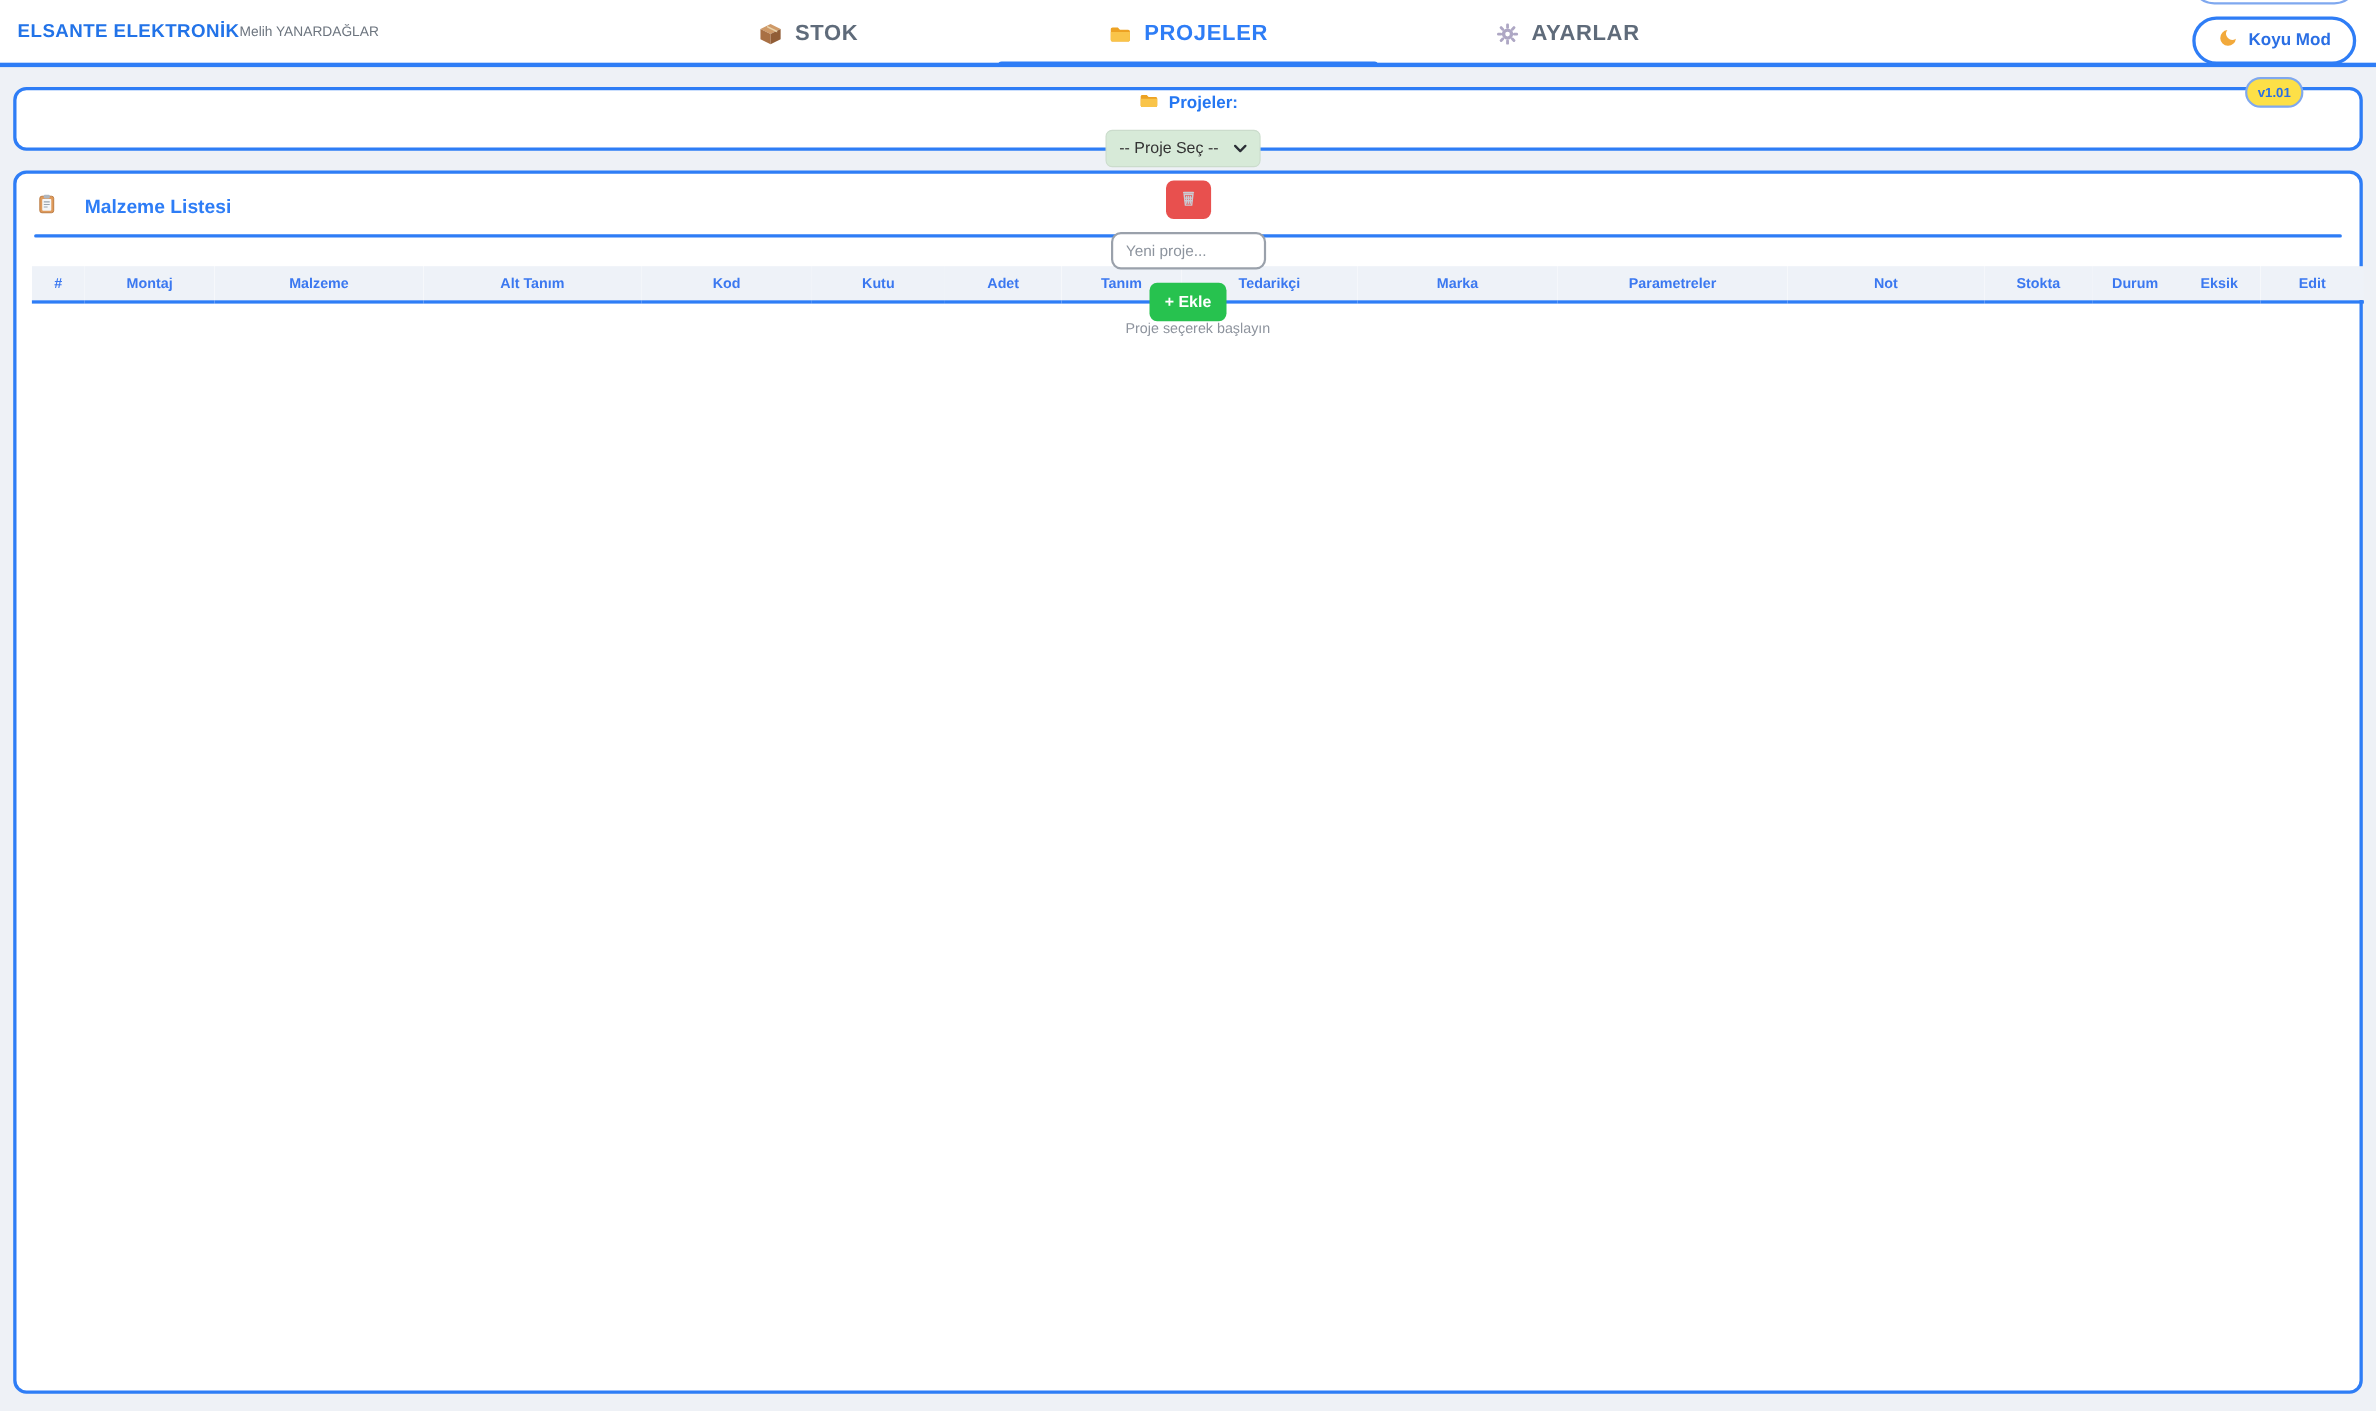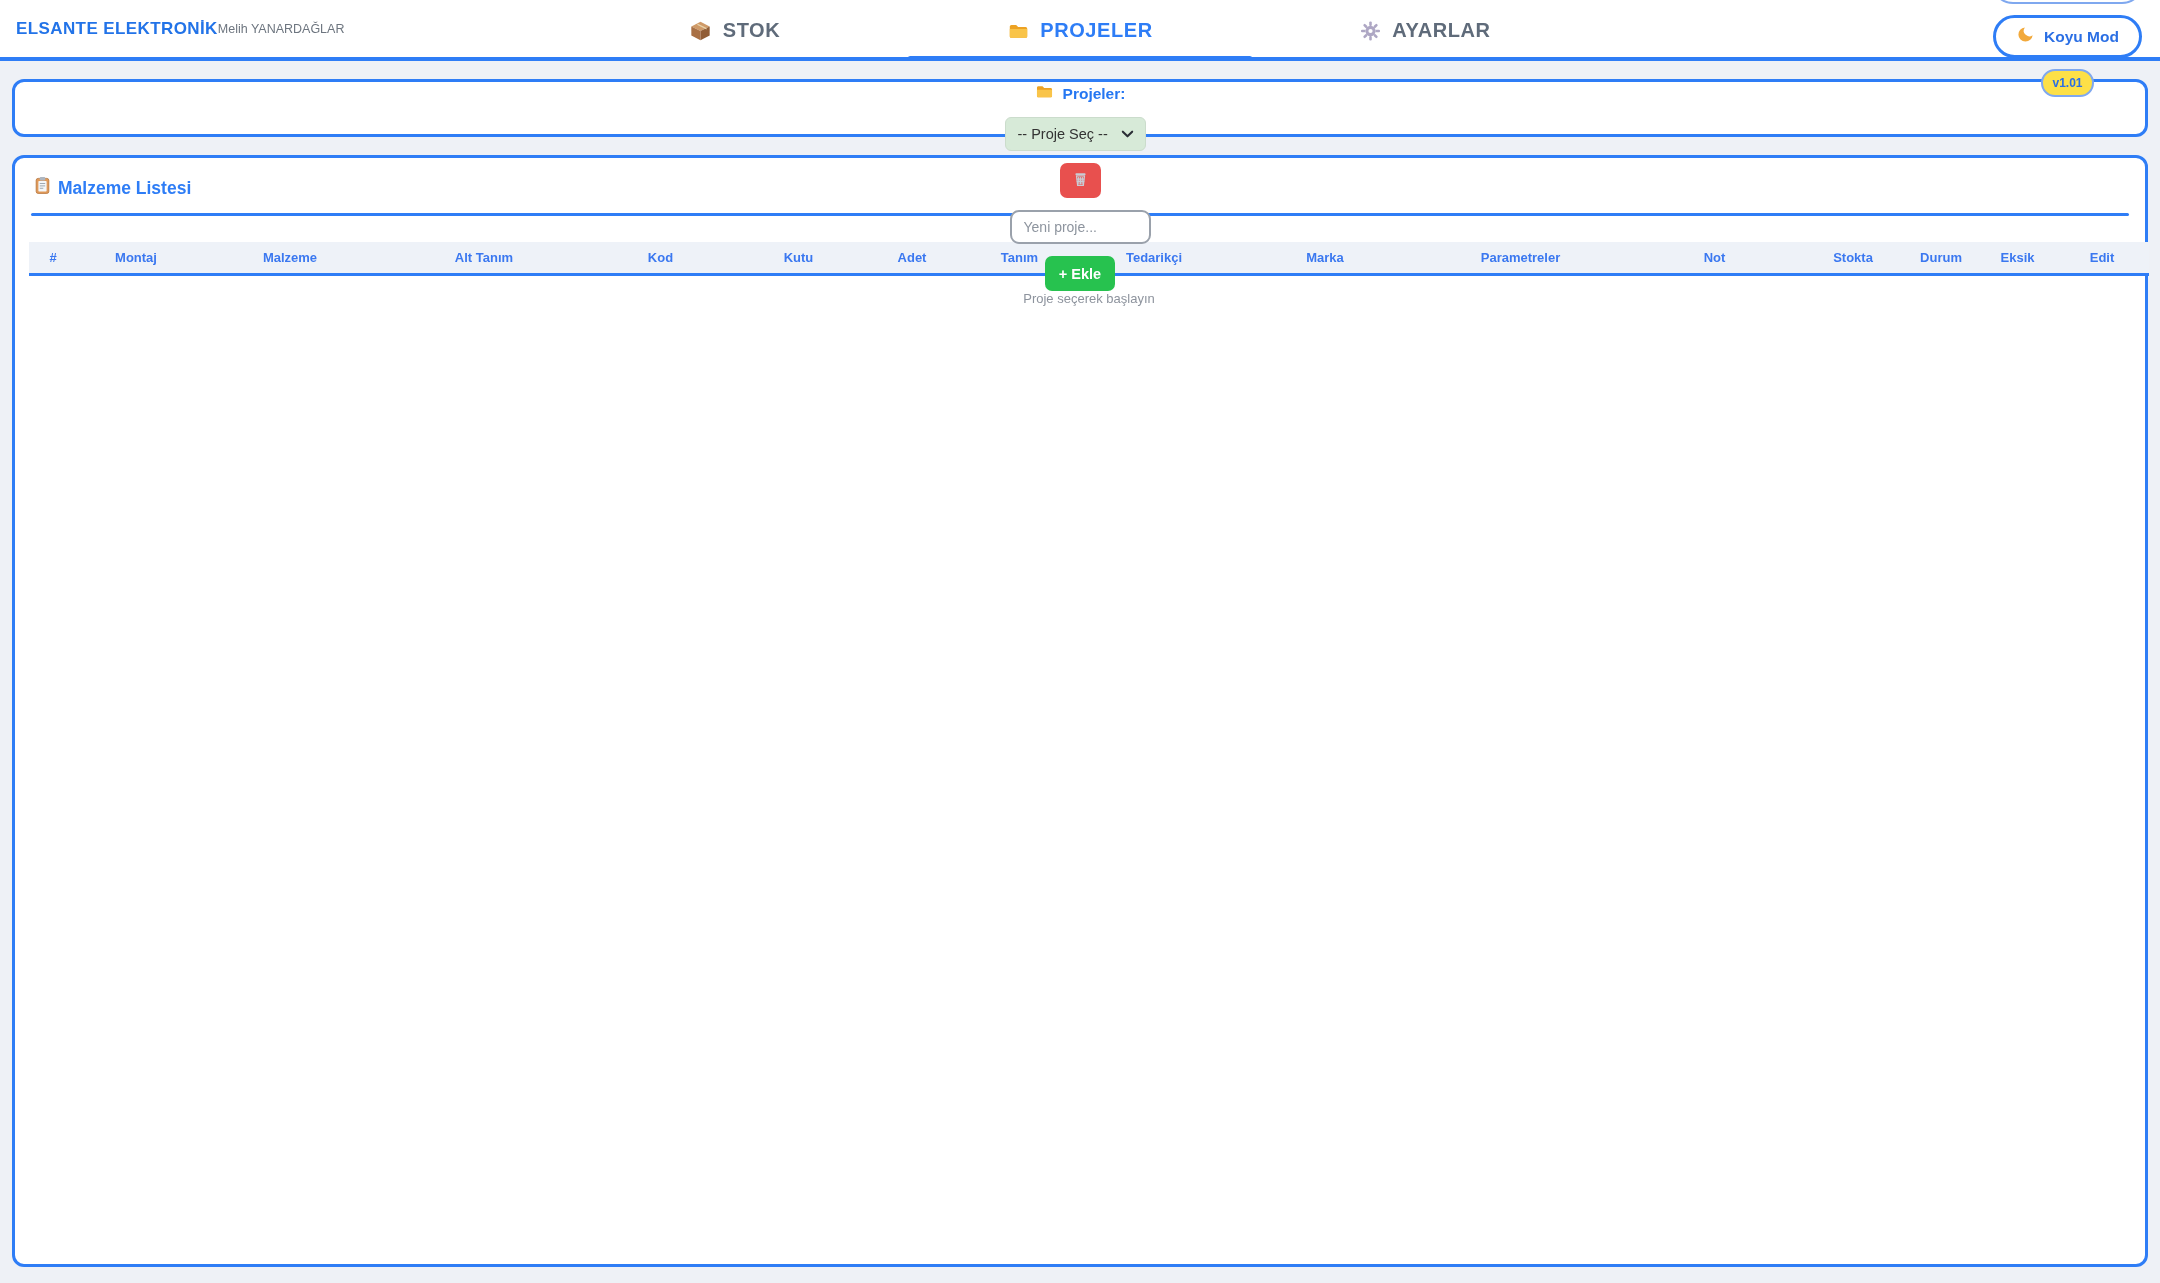--- a/index.html
+++ b/index.html
@@ -118,21 +118,21 @@
   
   .main-panel {
     margin: 18px 12px 0;
     background: #fff;
     border: 3px solid #2e7df6;
     border-radius: 12px;
     height: 1112px;
     padding: 16px 14px 0;
   }
   .panel-title {
-    display: flex; align-items: center; gap: 6px;
+    display: flex; align-items: center; gap: 25px;
     color: #2e7df6; font-weight: bold; font-size: 17.5px;
     padding: 2px 4px 0;
   }
   .panel-divider { height: 2.5px; background: #2e7df6; border-radius: 2px; margin: 13px 2px 0; }
 
   .materials-table { width: 100%; border-collapse: collapse; table-layout: fixed; margin-top: 26px; }
   .materials-table thead th {
     background: #eef2f8;
     color: #3b78f0; font-weight: bold; font-size: 13px;
     height: 33px; text-align: center;

